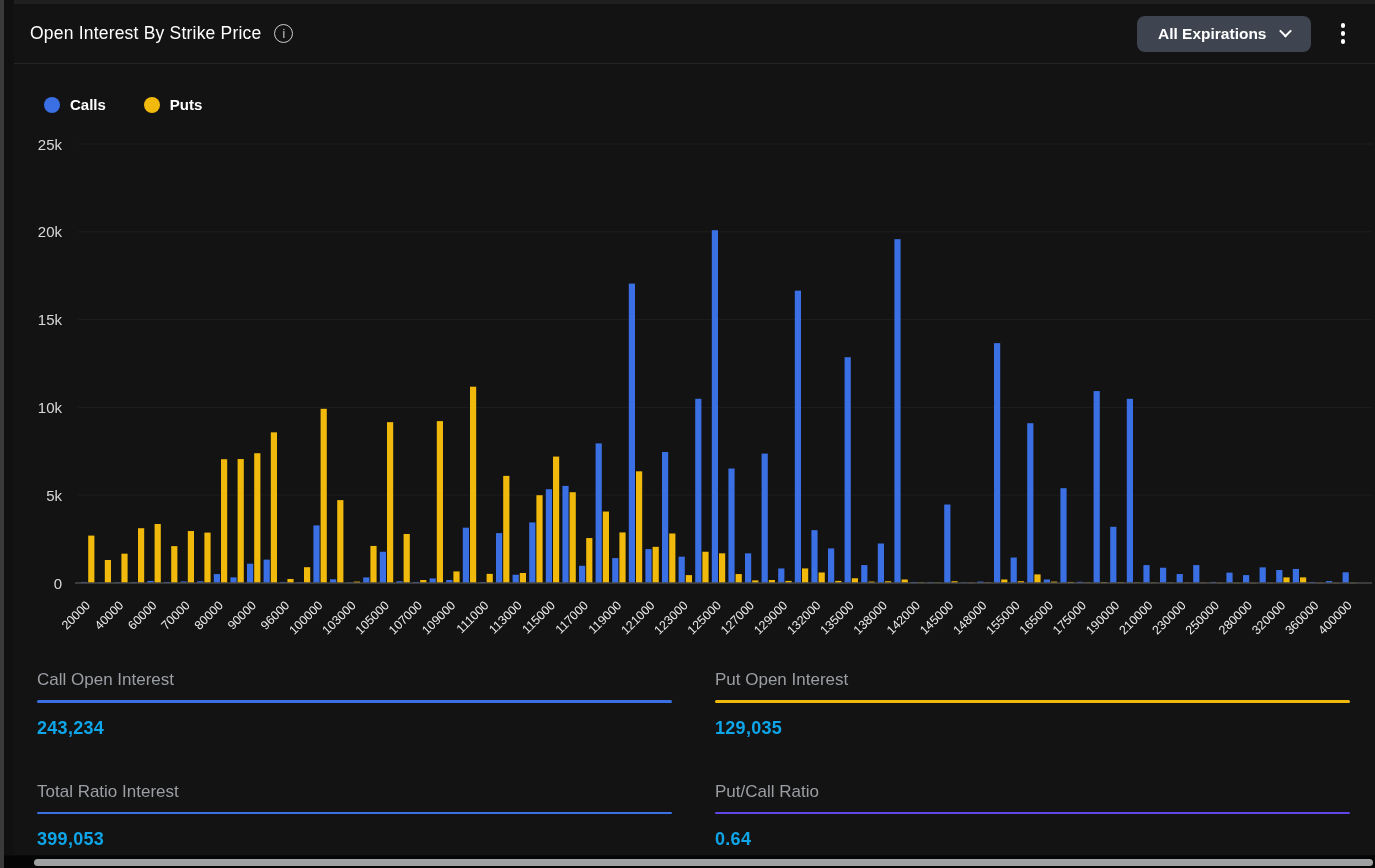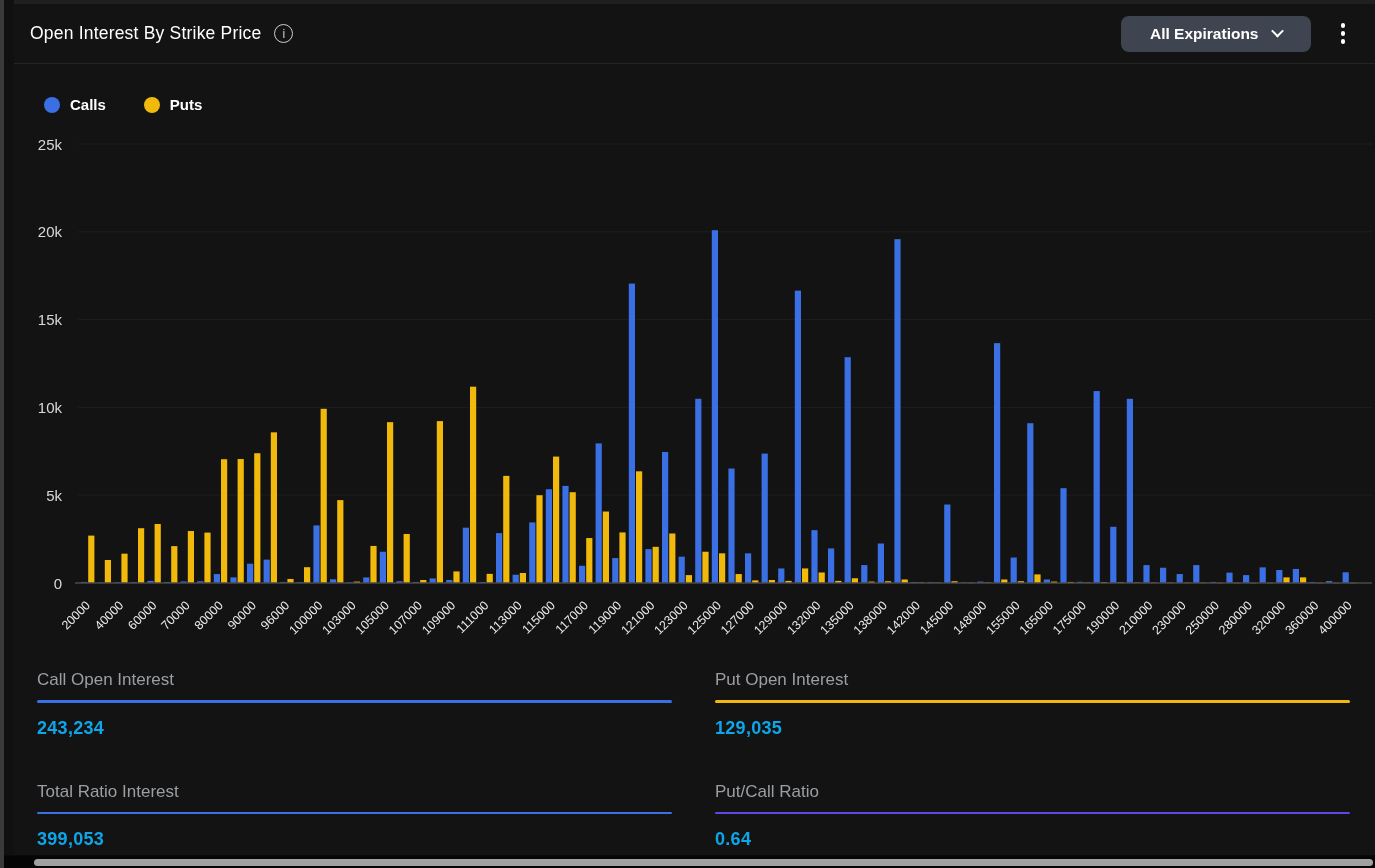--- a/index.html
+++ b/index.html
@@ -13,21 +13,21 @@
   .panel-header { position:absolute; left:0; top:4px; width:100%; height:60px;
                   display:flex; align-items:center; justify-content:space-between;
                   padding:0 26px 0 30px; border-bottom:1px solid #242424; }
   .title-wrap { display:flex; align-items:center; gap:13px;justify-content:flex-end; }
   .title { color:#ffffff; font-size:17.5px; letter-spacing:.2px; }
   .info-icon { width:19px; height:19px; border:1.6px solid #cfcfcf; border-radius:50%;
                color:#cfcfcf; font-size:12px; display:flex; align-items:center; justify-content:center;
                font-style:normal; cursor:pointer; }
   .header-right { display:flex; align-items:center; gap:26px; }
   .pill { display:flex; align-items:center; background:#3f4550; border:none; cursor:pointer;
-          height:36px; padding:0 29px; border-radius:8px; color:#fff; font-weight:bold;
+          height:36px; padding:0 21px; border-radius:8px; color:#fff; font-weight:bold;
           font-size:15.5px; font-family:"Liberation Sans", sans-serif; }
   .chevron { width:9px; height:9px; border-right:2.6px solid #fff; border-bottom:2.6px solid #fff;
              transform:rotate(45deg) translate(-1px,-1px); margin-left:14px; margin-top:-3px; }
   .kebab { display:flex; flex-direction:column; gap:3.5px; padding:4px; cursor:pointer; }
   .kebab span { width:4.5px; height:4.5px; border-radius:50%; background:#ffffff; }
 
   .legend { position:absolute; left:44px; top:96px; display:flex; align-items:center; gap:38px; }
   .legend-item { display:flex; align-items:center; gap:10px; cursor:pointer; }
   .legend-dot { width:16px; height:16px; border-radius:50%; }
   .legend-label { color:#ffffff; font-size:15px; font-weight:bold; }

